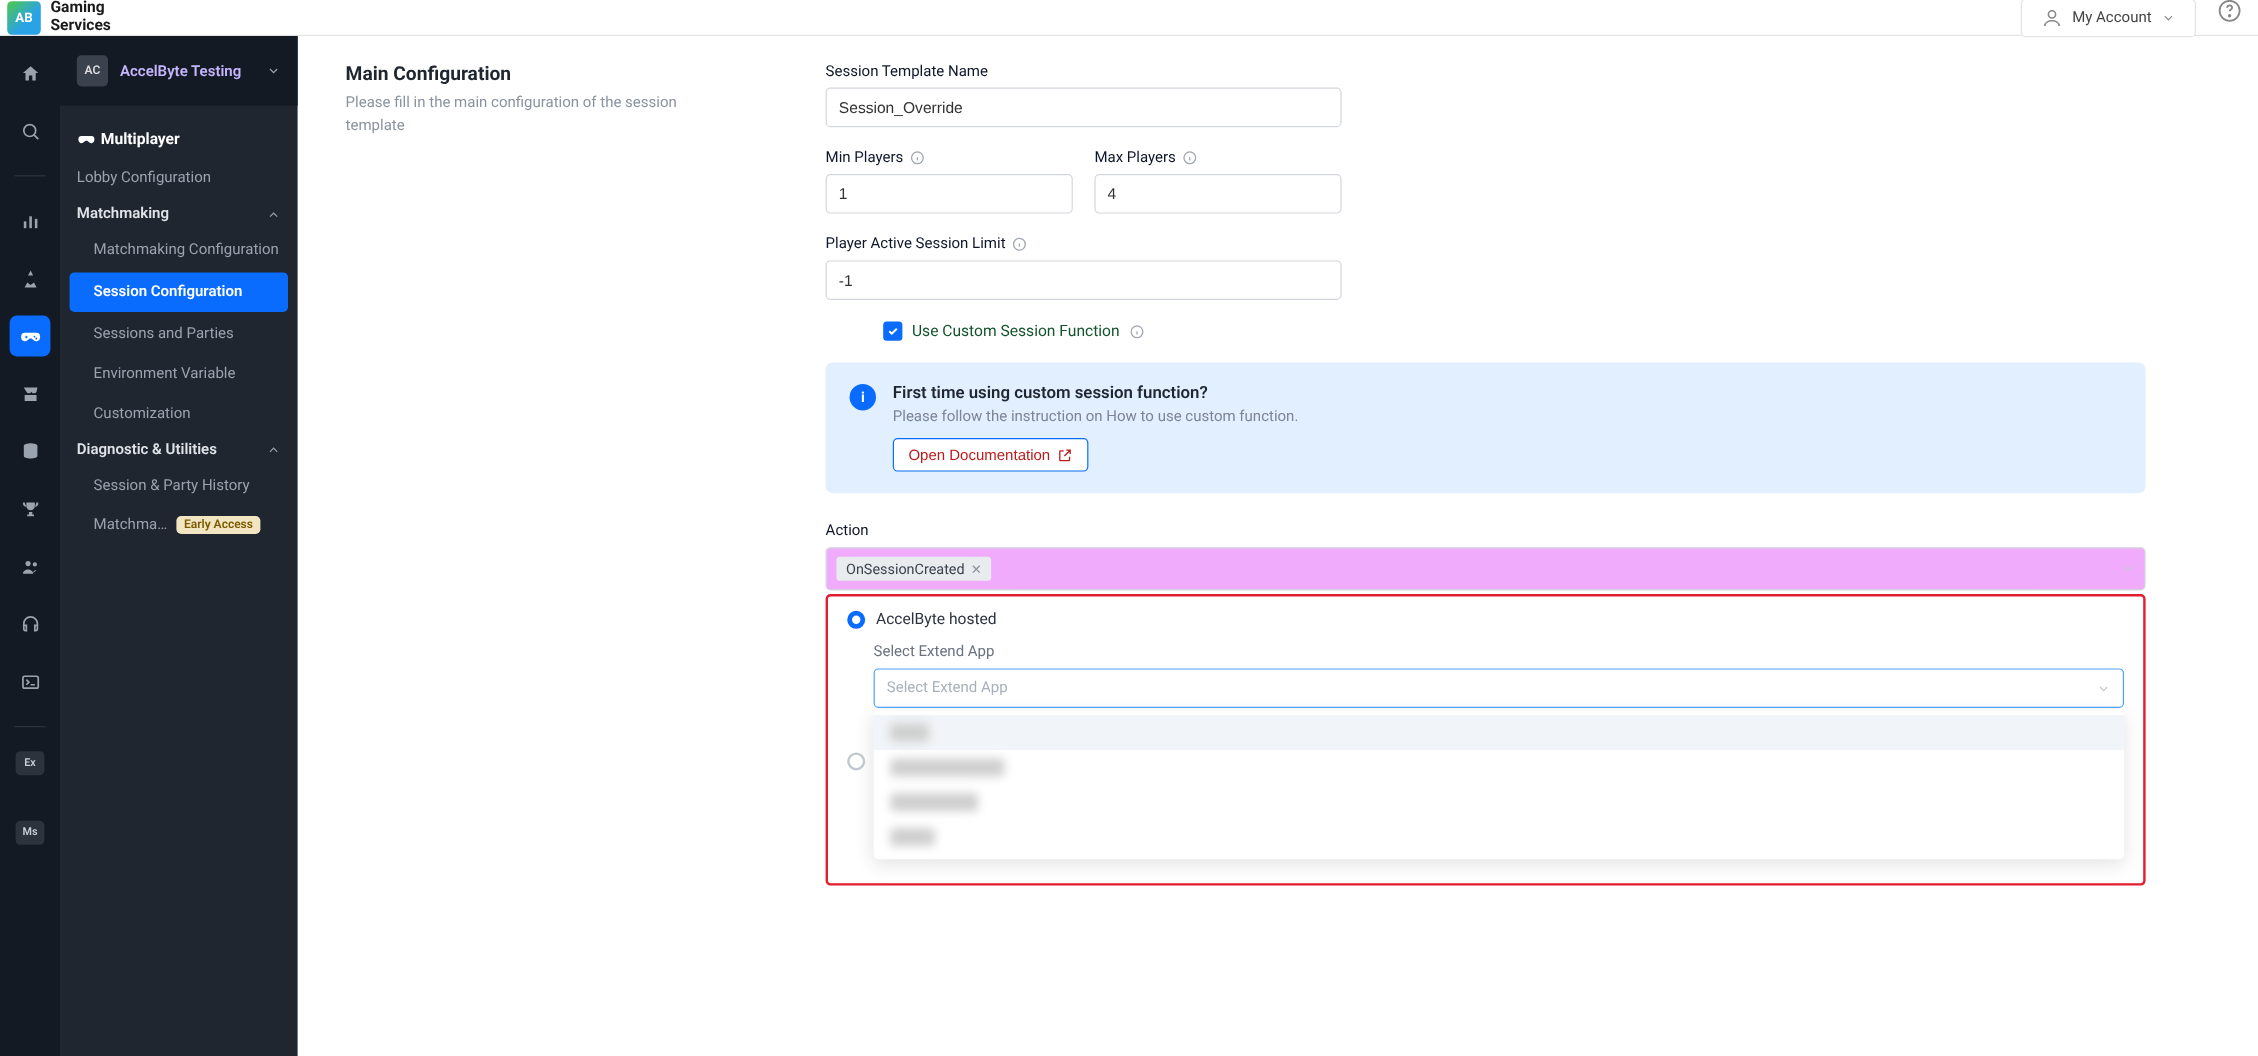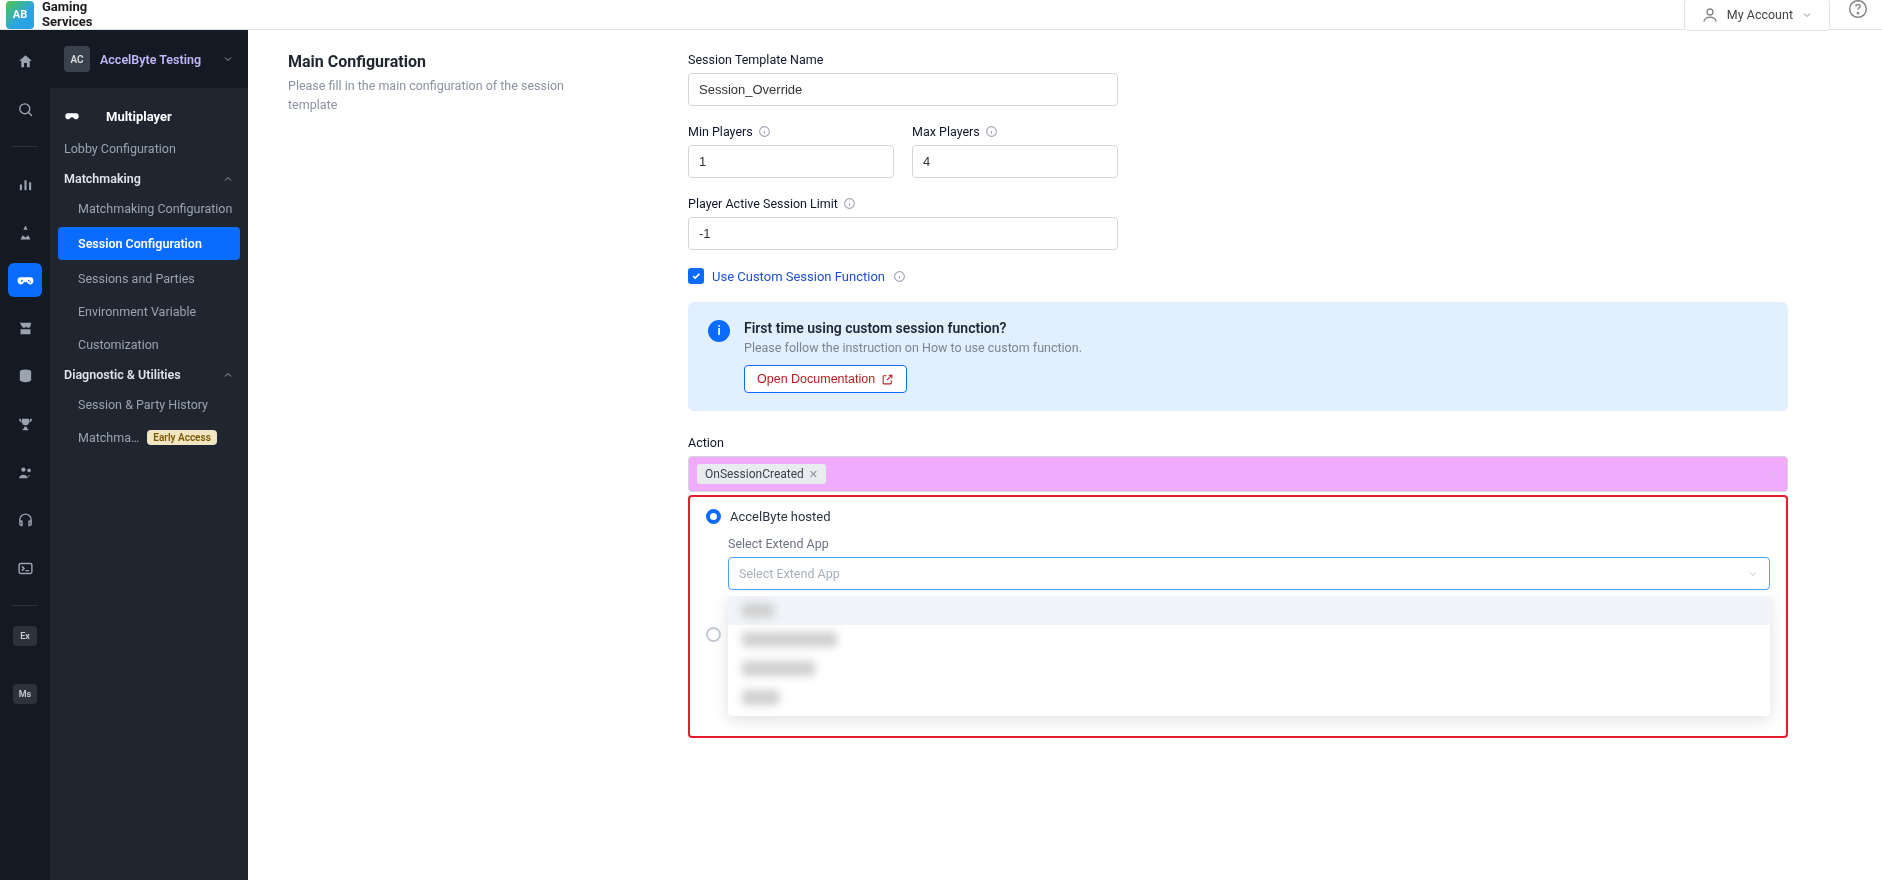--- a/index.html
+++ b/index.html
@@ -25,21 +25,21 @@
 .rail-item { width: 34px; height: 34px; display: flex; align-items: center; justify-content: center; border-radius: 6px; color: #9aa3ae; cursor: pointer; }
 .rail-item.active { background: #0a6cff; color: #fff; }
 .rail-badge { width: 24px; height: 20px; border-radius: 4px; background: #2c333d; color: #c8ccd2; font-size: 9px; font-weight: 600; display: flex; align-items: center; justify-content: center; }
 
 
 .sidebar { width: 198px; background: #1f2630; color: #c8ccd2; display: flex; flex-direction: column; font-size: 12.5px; }
 .ws-switch { height: 58px; display: flex; align-items: center; gap: 10px; padding: 0 14px; background: #141a23; cursor: pointer; }
 .ws-avatar { width: 26px; height: 26px; border-radius: 4px; background: #3a424e; display: flex; align-items: center; justify-content: center; font-size: 10px; color: #ddd; font-weight: 600; }
 .ws-name { flex: 1; font-weight: 600; color: #c4b5fd; font-size: 12.5px; }
 .nav-section { padding: 12px 0 0 0; }
-.nav-title { display: flex; align-items: center; gap: 26px; padding: 8px 14px; font-weight: 700; color: #fff; font-size: 13px; }
+.nav-title { display: flex; align-items: center; gap: 4px; padding: 8px 14px; font-weight: 700; color: #fff; font-size: 13px; }
 .nav-group { padding: 6px 14px; display: flex; align-items: center; justify-content: space-between; font-weight: 600; color: #e0e3e8; cursor: pointer; font-size: 12.5px; }
 .nav-item { padding: 9px 14px 9px 28px; color: #9aa3ae; cursor: pointer; font-size: 12.5px; display: flex; align-items: center; gap: 8px; }
 .nav-item.active { background: #0a6cff; color: #fff; font-weight: 600; border-radius: 4px; margin: 2px 8px; padding-left: 20px; }
 .nav-item.sub { padding-left: 28px; }
 .nav-item.mm { padding-left: 14px; }
 .early-badge { background: #f2e6c2; color: #7a5a00; font-size: 10px; padding: 2px 6px; border-radius: 4px; font-weight: 600; }
 
 
 .main { flex: 1; overflow: auto; padding: 22px 40px 40px 40px; }
 .form-grid { display: flex; gap: 80px; }
@@ -49,21 +49,21 @@
 .form-right { flex: 1; max-width: 1100px; }
 
 .field { margin-bottom: 18px; }
 .field-row { display: flex; gap: 18px; margin-bottom: 18px; }
 .field-row .field { flex: 1; margin-bottom: 0; }
 .label { font-size: 12.5px; color: #0f172a; margin-bottom: 6px; display: flex; align-items: center; gap: 5px; }
 .input { width: 100%; max-width: 430px; border: 1px solid #d2d6dc; border-radius: 4px; padding: 8px 10px; font-size: 13px; color: #333; background: #fff; }
 .field-row .input { max-width: none; }
 .info-ic { width: 13px; height: 13px; color: #a0a6b0; }
 
-.checkbox-row { display: flex; align-items: center; gap: 8px; margin-bottom: 18px; font-size: 13px; color: #1d4ed8; }
+.checkbox-row { display: flex; align-items: center; gap: 8px; margin-bottom: 18px; font-size: 13px; color: #14532d; margin-left: 48px; }
 .chk { width: 16px; height: 16px; background: #0a6cff; border-radius: 3px; display: flex; align-items: center; justify-content: center; }
 .chk svg { color: #fff; width: 10px; height: 10px; }
 
 .info-box { background: #e2efff; border-radius: 6px; padding: 18px 20px; display: flex; gap: 14px; margin-bottom: 24px; width: 100%; }
 .info-box .ic { width: 22px; height: 22px; background: #0a6cff; border-radius: 50%; display: flex; align-items: center; justify-content: center; color: #fff; font-weight: 700; font-size: 12px; flex-shrink: 0; }
 .info-box-content h4 { font-size: 14px; font-weight: 600; color: #1f2630; margin-bottom: 4px; }
 .info-box-content p { font-size: 12.5px; color: #7d8592; margin-bottom: 10px; }
 .doc-btn { display: inline-flex; align-items: center; gap: 6px; border: 1px solid #0a6cff; color: #b91c1c; background: #fff; padding: 6px 12px; border-radius: 4px; font-size: 12.5px; cursor: pointer; }
 
 .action-field { margin-bottom: 3px; width: 100%; }

